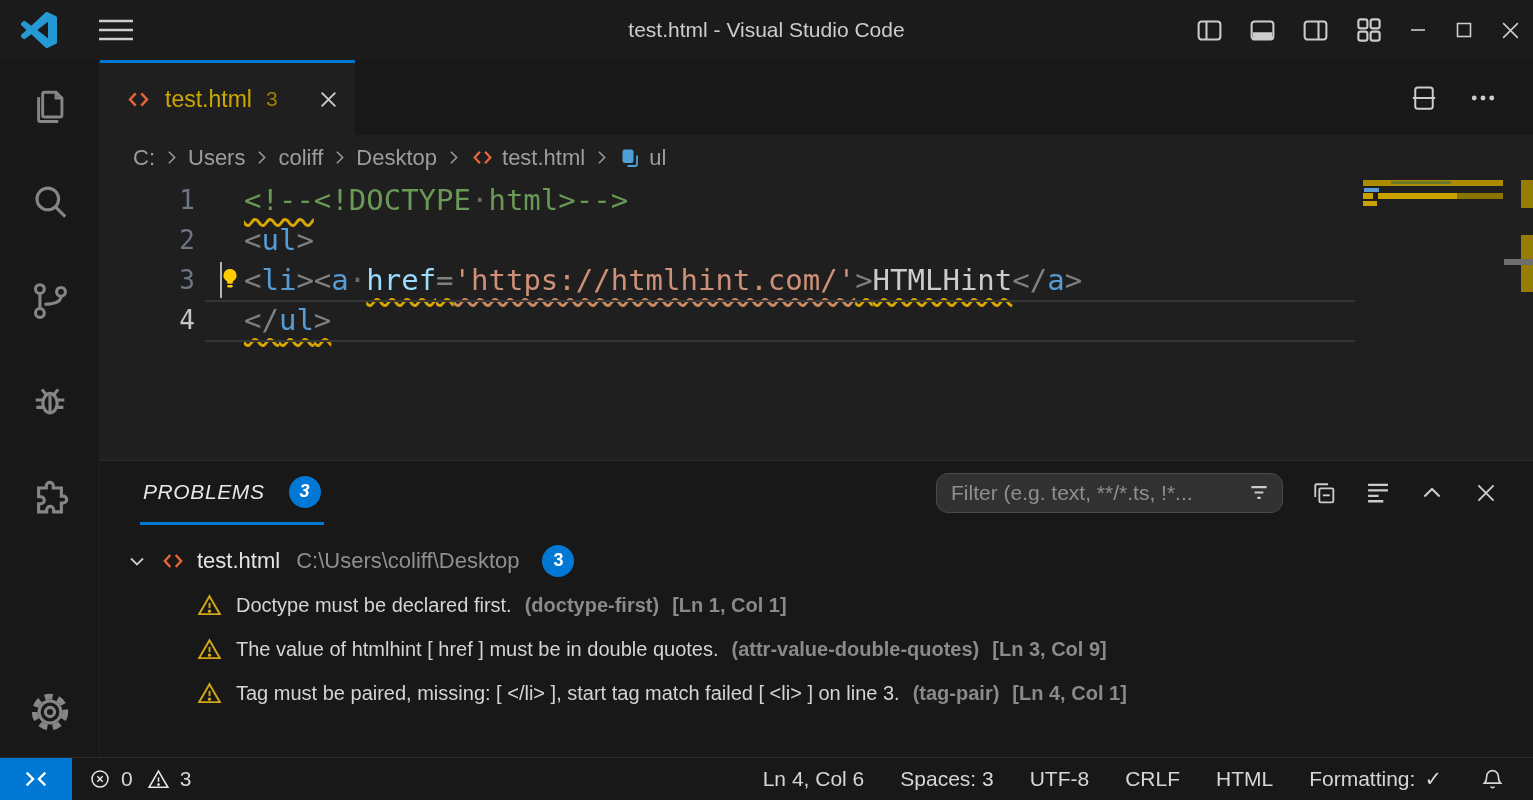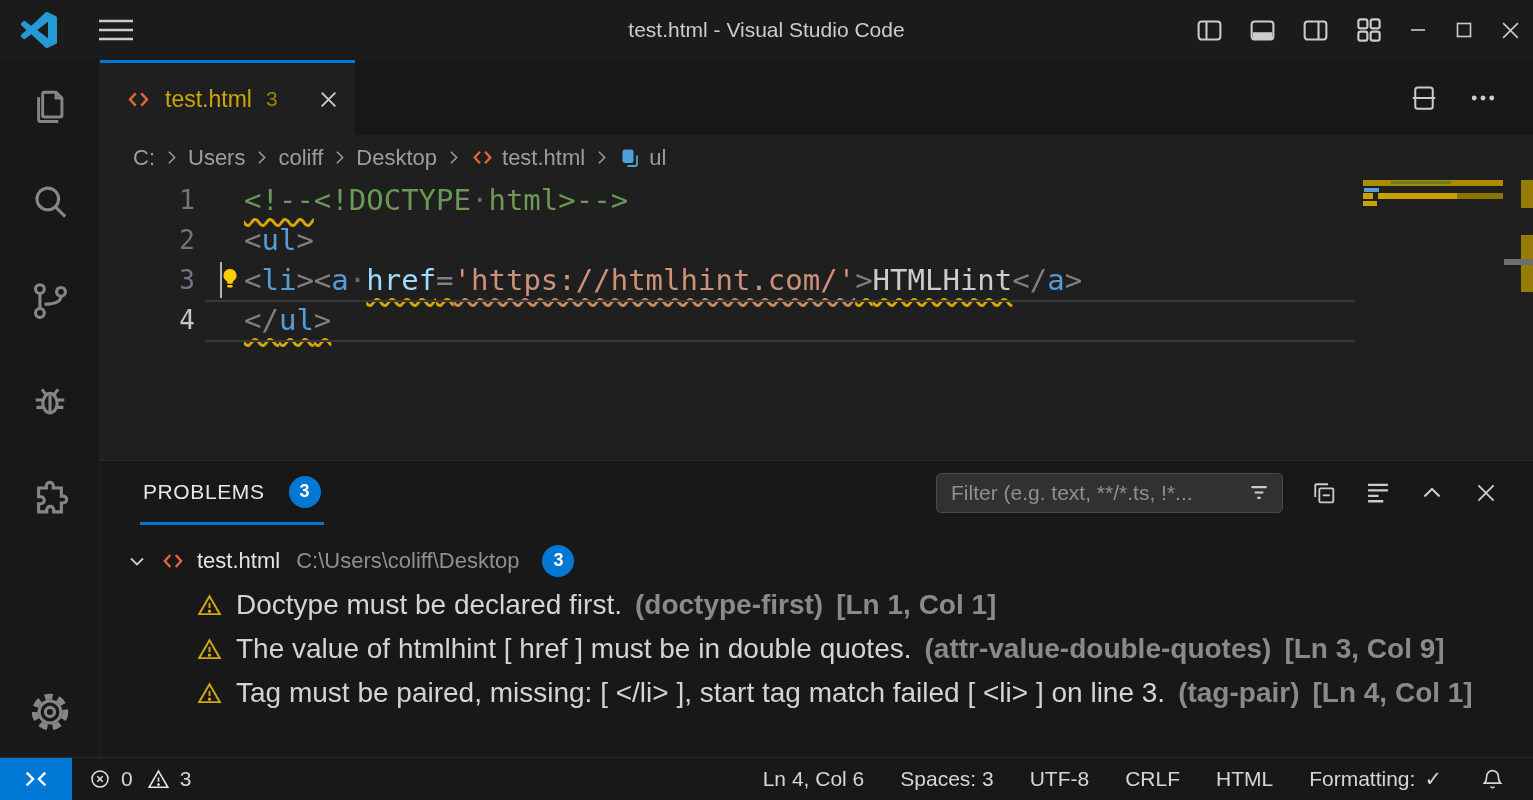--- a/index.html
+++ b/index.html
@@ -50,35 +50,35 @@
 
   .minimap { position:absolute; left:1263px; top:0; width:140px; height:30px; }
   .mm { position:absolute; }
   .ruler { position:absolute; left:1421px; top:0; width:12px; height:280px; }
   .rl { position:absolute; left:0; width:12px; background:#967c00; }
   .rl-cursor { position:absolute; left:-17px; width:29px; height:6px; background:#6e6e6e; }
 
   
   .panel { position:absolute; top:400px; left:0; right:0; bottom:0; background:#181818; border-top:1px solid #2b2b2b; }
   .panel-header { height:64px; display:flex; align-items:center; padding-left:40px; position:relative; }
-  .panel-tab { height:100%; display:flex; align-items:center; gap:24px; border-bottom:3px solid #0078d4; padding:0 3px; }
+  .panel-tab { height:100%; display:flex; align-items:center; gap:24px; border-bottom:3px solid #0078d4; padding:0 3px;font-style:italic; }
   .panel-title { font-size:21px; color:#e7e7e7; letter-spacing:.6px; }
   .badge { min-width:32px; height:32px; border-radius:16px; background:#0078d4; color:#ffffff; font-size:18px; font-weight:bold; display:flex; align-items:center; justify-content:center; padding:0 6px; }
   .panel-toolbar { position:absolute; right:0; top:0; height:64px; display:flex; align-items:center; padding-right:20px; }
-  .filterbox { width:347px; height:40px; background:#313131; border:1px solid #4a4a4a; border-radius:5px; display:flex; align-items:center; padding:0 10px 0 14px; margin-right:14px; }
+  .filterbox { width:347px; height:40px; background:#313131; border:1px solid #4a4a4a; border-radius:12px; display:flex; align-items:center; padding:0 10px 0 14px; margin-right:14px; }
   .filterbox input { flex:1; background:transparent; border:none; outline:none; color:#cccccc; font-size:21px; font-family:"Liberation Sans",sans-serif; min-width:0; }
   .filterbox input::placeholder { color:#8f8f8f; }
   .pt-btn { width:54px; height:64px; display:flex; align-items:center; justify-content:center; }
 
   .tree { padding-top:13px; }
   .file-row { height:45px; display:flex; align-items:center; padding-left:25px; gap:11px; font-size:22px; }
   .file-name { color:#e3e3e3; }
   .file-path { color:#8f8f8f; margin-left:5px; }
   .file-row .badge { margin-left:12px; }
-  .prob-row { height:44px; display:flex; align-items:center; padding-left:96px; gap:13px; font-size:28px; }
+  .prob-row { height:44px; display:flex; align-items:center; padding-left:96px; gap:13px; font-size:20px; }
   .prob-msg { color:#d4d4d4; white-space:pre; }
   .prob-src, .prob-pos { color:#8a8a8a; white-space:pre;font-weight:bold; }
 
   
   .statusbar { position:absolute; left:0; right:0; bottom:0; height:43px; background:#181818; border-top:1px solid #2b2b2b; display:flex; align-items:center; font-size:21px; color:#d6d6d6; }
   .sb-remote { width:72px; height:100%; background:#0078d4; display:flex; align-items:center; justify-content:center; }
   .sb-problems { display:flex; align-items:center; gap:9px; margin-left:16px; }
   .sb-right { margin-left:auto; display:flex; align-items:flex-start; gap:36px; padding-right:28px; }
   .sb-item { display:flex; align-items:center; gap:9px; white-space:pre; }
 </style>

